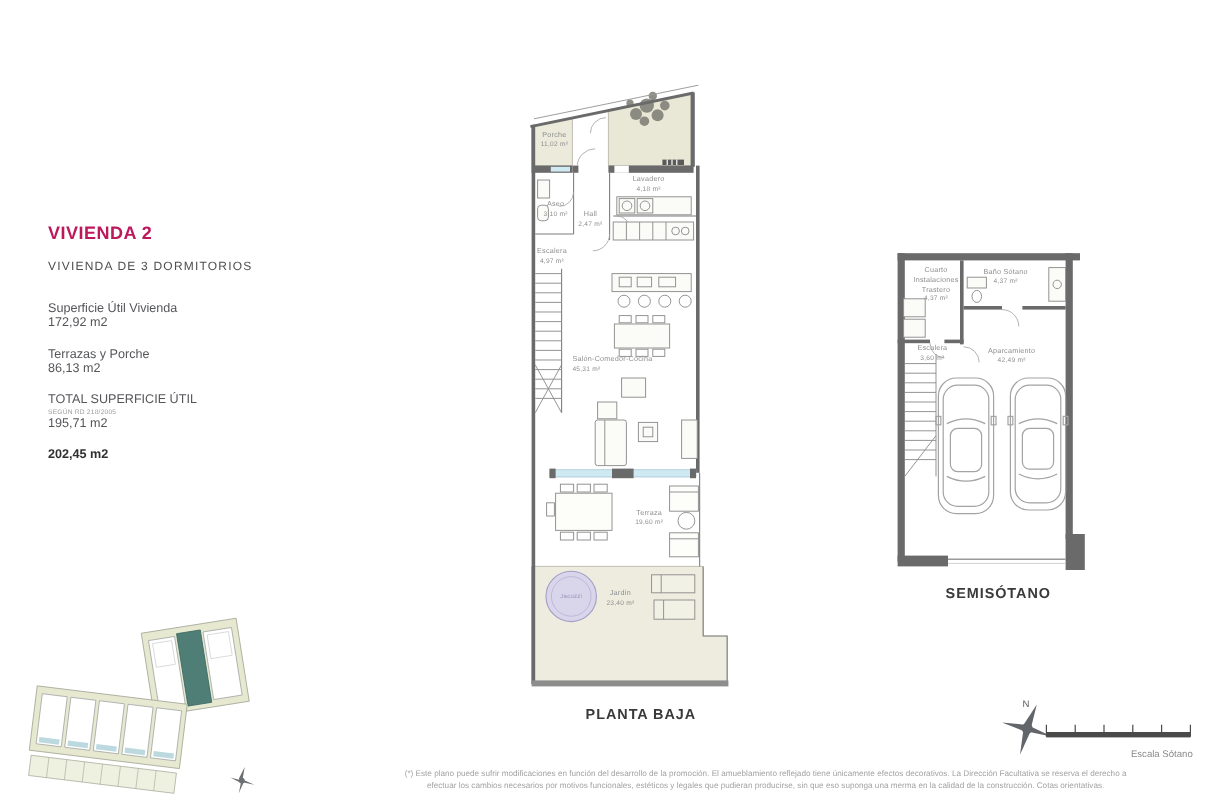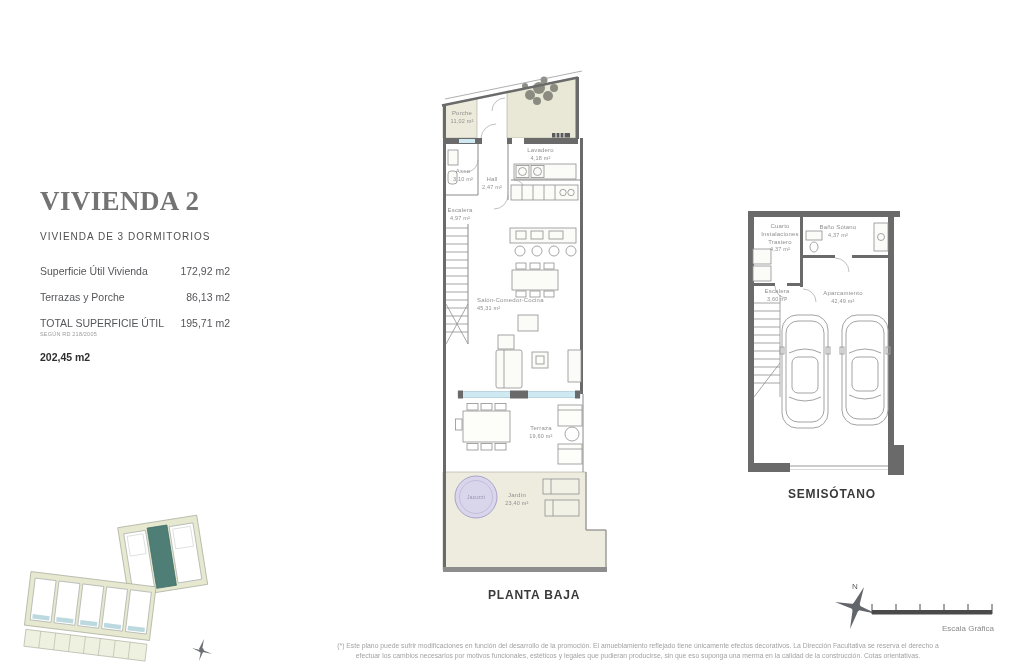--- a/index.html
+++ b/index.html
@@ -1,23 +1,23 @@
 <!DOCTYPE html>
 <html><head>
 <meta charset="utf-8">
 <style>
   html,body{margin:0;padding:0;background:#fff;}
   .page{position:relative;width:1024px;height:671px;background:#ffffff;overflow:hidden;
         font-family:"Liberation Sans",sans-serif;color:#3a3a3a;}
   
   .info{position:absolute;left:40px;top:186px;width:190px;}
-  .title{font-size:27px;font-weight:bold;letter-spacing:.4px;color:#737373;margin:0 0 14px 0;font-family:Liberation Serif, serif;}
+  .title{font-size:15px;font-weight:bold;letter-spacing:.4px;color:#be185d;margin:0 0 14px 0;}
   .subtitle{font-size:10px;letter-spacing:1px;color:#4f4f4f;margin-bottom:16px;}
   .tbl{width:190px;}
-  .trow{display:flex;justify-content:space-between;align-items:flex-start;padding:7px 0;}
+  .trow{display:flex;justify-content:space-between;align-items:flex-start;padding:7px 0;flex-direction:column;}
   .trow .lbl{font-size:10.5px;color:#55565a;}
   .trow .val{font-size:10.5px;color:#55565a;white-space:nowrap;}
   .trow.bold .lbl,.trow.bold .val{font-weight:bold;color:#2f2f2f;}
   .trow .note{display:block;font-size:5.5px;color:#9b9b9b;margin-top:2px;letter-spacing:.2px;}
   
   .plan{position:absolute;}
   .plan svg{position:absolute;left:0;top:0;}
   .rlabel{position:absolute;font-size:6px;line-height:1.3;color:#8f8f8f;text-align:center;letter-spacing:.2px;}
   .rlabel .ar{display:block;font-size:5.5px;}
   .rlabel.left{text-align:left;}
@@ -387,20 +387,20 @@
       <g stroke="#4a4a4a" stroke-width="1">
         <line x1="2" y1="3" x2="2" y2="13"></line>
           <line x1="26" y1="3" x2="26" y2="13"></line>
         <line x1="50" y1="3" x2="50" y2="13"></line>
           <line x1="74" y1="3" x2="74" y2="13"></line>
         <line x1="98" y1="3" x2="98" y2="13"></line>
           <line x1="122" y1="3" x2="122" y2="13"></line>
       </g>
     </svg>
   </div>
-  <div class="scale-label">Escala Gráfica</div>
+  <div class="scale-label">Escala Sótano</div>
 
   <div class="disclaimer">
     <div>(*) Este plano puede sufrir modificaciones en función del desarrollo de la promoción. El amueblamiento reflejado tiene únicamente efectos decorativos. La Dirección Facultativa se reserva el derecho a</div>
     <div>efectuar los cambios necesarios por motivos funcionales, estéticos y legales que pudieran producirse, sin que eso suponga una merma en la calidad de la construcción. Cotas orientativas.</div>
   </div>
 
 </div>
 
 </body></html>

